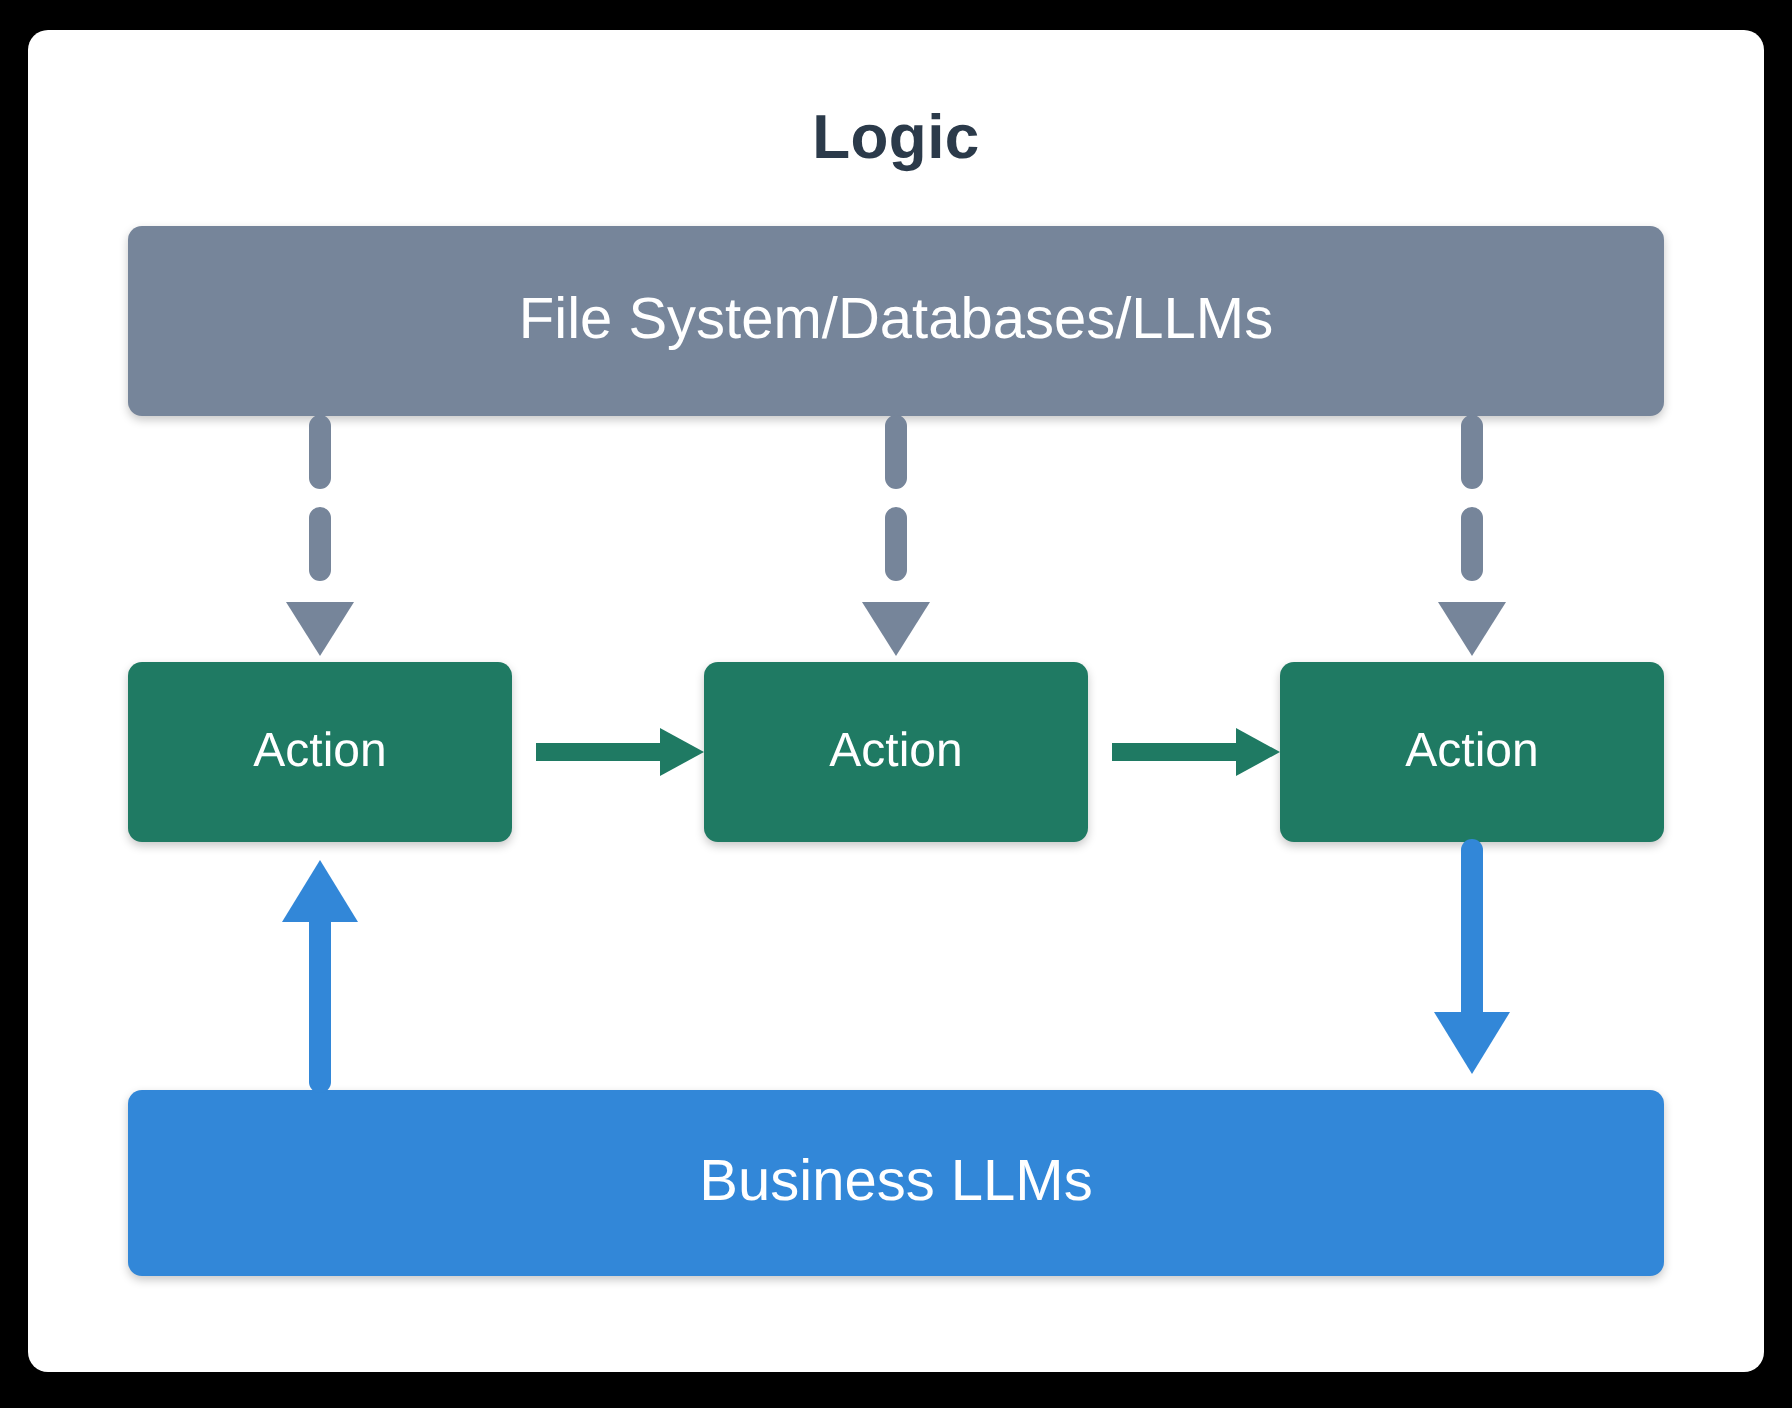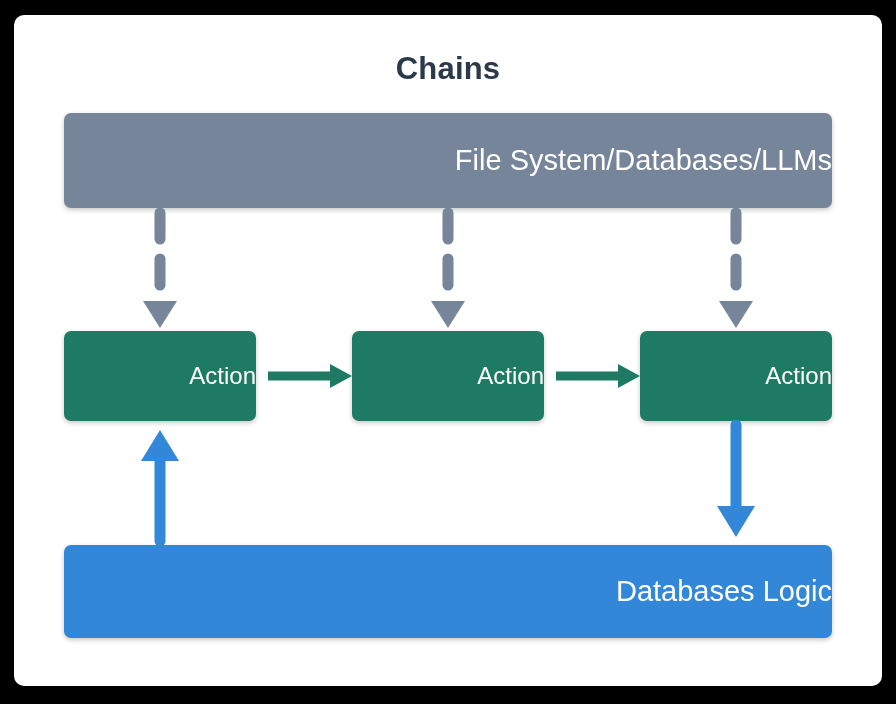--- a/index.html
+++ b/index.html
@@ -47,21 +47,21 @@
     letter-spacing: 0.2px;
   }
 
   
   .node {
     position: absolute;
     border-radius: 7px;
     box-shadow: 0 2px 5px rgba(0,0,0,0.22);
     display: flex;
     align-items: center;
-    justify-content: flex-end;
+    justify-content: center;
     color: #ffffff;
     box-sizing: border-box;
   }
 
   .node-label {
     font-size: 29px;
     font-weight: normal;
     line-height: 1;
     color: #ffffff;
     white-space: nowrap;
@@ -107,40 +107,40 @@
     height: 671px;
     pointer-events: none;
   }
 </style>
 </head>
 <body>
 
 <div id="card">
   <div id="diagram">
 
-    <div id="title">Chains</div>
+    <div id="title">Logic</div>
 
     <div class="node" id="resource-bar">
       <span class="node-label">File System/Databases/LLMs</span>
     </div>
 
     <div class="node action-box" id="action-1">
       <span class="node-label">Action</span>
     </div>
 
     <div class="node action-box" id="action-2">
       <span class="node-label">Action</span>
     </div>
 
     <div class="node action-box" id="action-3">
       <span class="node-label">Action</span>
     </div>
 
     <div class="node" id="business-logic">
-      <span class="node-label">Databases Logic</span>
+      <span class="node-label">Business LLMs</span>
     </div>
 
     <svg id="arrows" viewBox="0 0 868 671">
 
       <g>
         <line x1="146" y1="198" x2="146" y2="283" stroke="#76859a" stroke-width="11" stroke-dasharray="26,20" stroke-linecap="round"></line>
         <polygon points="146,313 129,286 163,286" fill="#76859a"></polygon>
       </g>
 
       <g>

